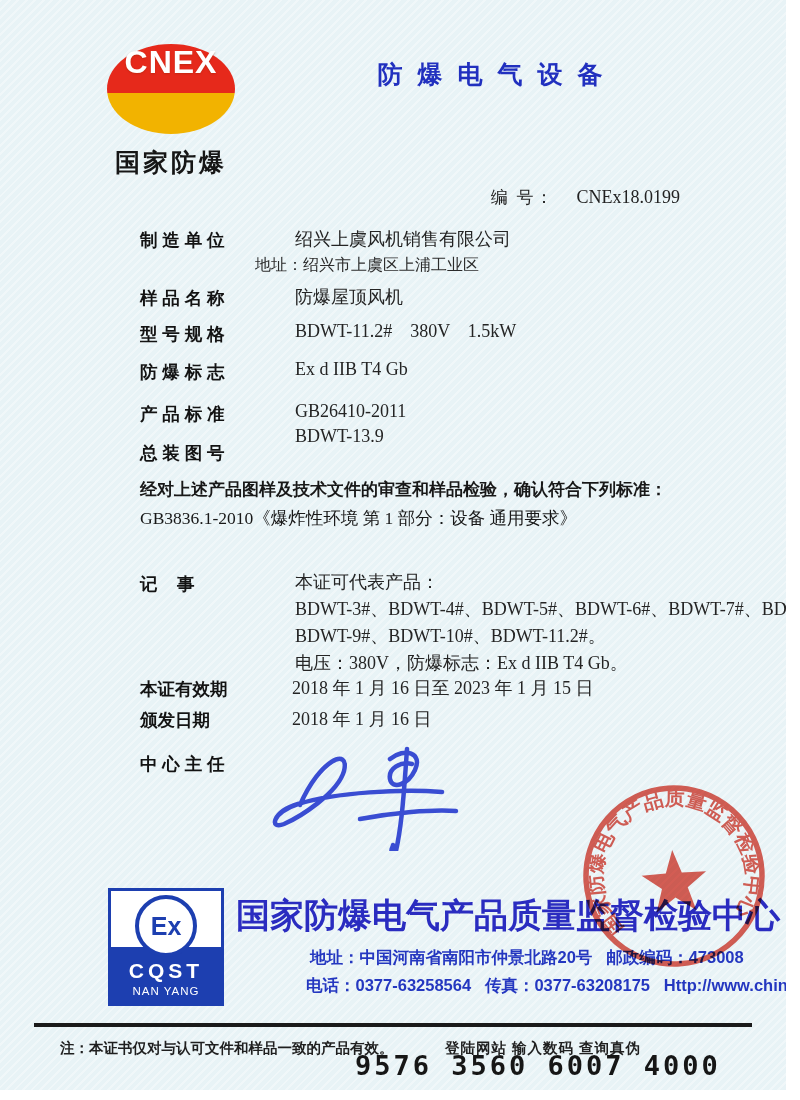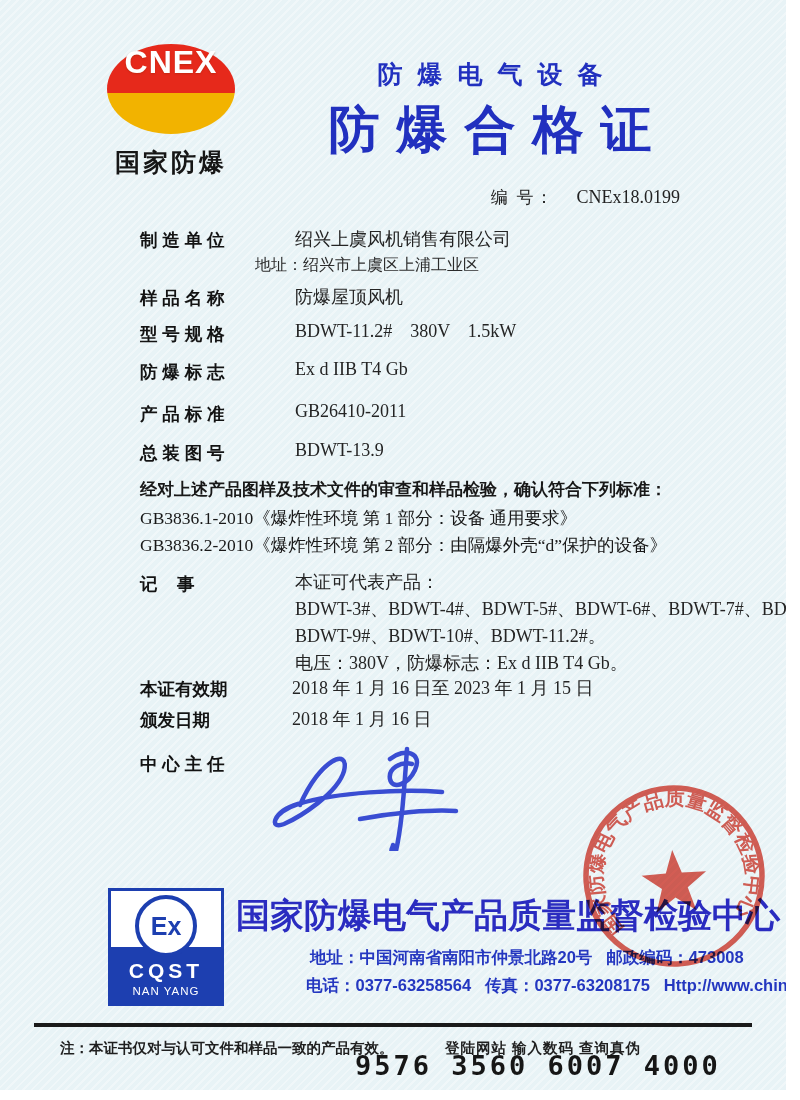--- a/index.html
+++ b/index.html
@@ -63,21 +63,20 @@
 <div class="page">
 
   <div class="abs cnex">
     <div class="cnex-oval">
       <span class="cnex-text">CNEX</span>
     </div>
     <div class="cnex-caption">国家防爆</div>
   </div>
 
   <div class="abs subtitle">防爆电气设备</div>
-  <div class="abs title">防爆合格证</div>
   <div class="abs certline">
     <span class="lab">编  号：</span><span class="val">CNEx18.0199</span>
   </div>
 
   <div class="abs flabel" style="top:228px">制 造 单 位</div>
   <div class="abs fvalue" style="top:227px">绍兴上虞风机销售有限公司</div>
   <div class="abs fsub" style="top:255px">地址：绍兴市上虞区上浦工业区</div>
 
   <div class="abs flabel" style="top:286px">样 品 名 称</div>
   <div class="abs fvalue" style="top:285px">防爆屋顶风机</div>
@@ -85,25 +84,24 @@
   <div class="abs flabel" style="top:322px">型 号 规 格</div>
   <div class="abs fvalue" style="top:321px">BDWT-11.2#    380V    1.5kW</div>
 
   <div class="abs flabel" style="top:360px">防 爆 标 志</div>
   <div class="abs fvalue" style="top:359px">Ex d IIB T4 Gb</div>
 
   <div class="abs flabel" style="top:402px">产 品 标 准</div>
   <div class="abs fvalue" style="top:401px">GB26410-2011</div>
 
   <div class="abs flabel" style="top:441px">总 装 图 号</div>
-  <div class="abs fvalue" style="top:440px">BDWT-13.9</div>
+  <div class="abs fvalue" style="top:426px">BDWT-13.9</div>
 
   <div class="abs para sans" style="top:478px">经对上述产品图样及技术文件的审查和样品检验，确认符合下列标准：</div>
   <div class="abs para serif" style="top:506px">GB3836.1-2010《爆炸性环境 第 1 部分：设备 通用要求》</div>
-  <div class="abs para serif" style="top:533px">GB3836.2-2010《爆炸性环境 第 2 部分：由隔爆外壳“d”保护的设备》</div>
 
   <div class="abs flabel" style="top:572px">记    事</div>
   <div class="abs fvalue" style="top:570px">本证可代表产品：</div>
   <div class="abs fvalue" style="top:597px">BDWT-3#、BDWT-4#、BDWT-5#、BDWT-6#、BDWT-7#、BDWT-8#、</div>
   <div class="abs fvalue" style="top:624px">BDWT-9#、BDWT-10#、BDWT-11.2#。</div>
   <div class="abs fvalue" style="top:651px">电压：380V，防爆标志：Ex d IIB T4 Gb。</div>
 
   <div class="abs flabel" style="top:677px;width:120px">本证有效期</div>
   <div class="abs fvalue" style="top:676px;left:252px">2018 年 1 月 16 日至 2023 年 1 月 15 日</div>
   <div class="abs flabel" style="top:708px">颁发日期</div>

